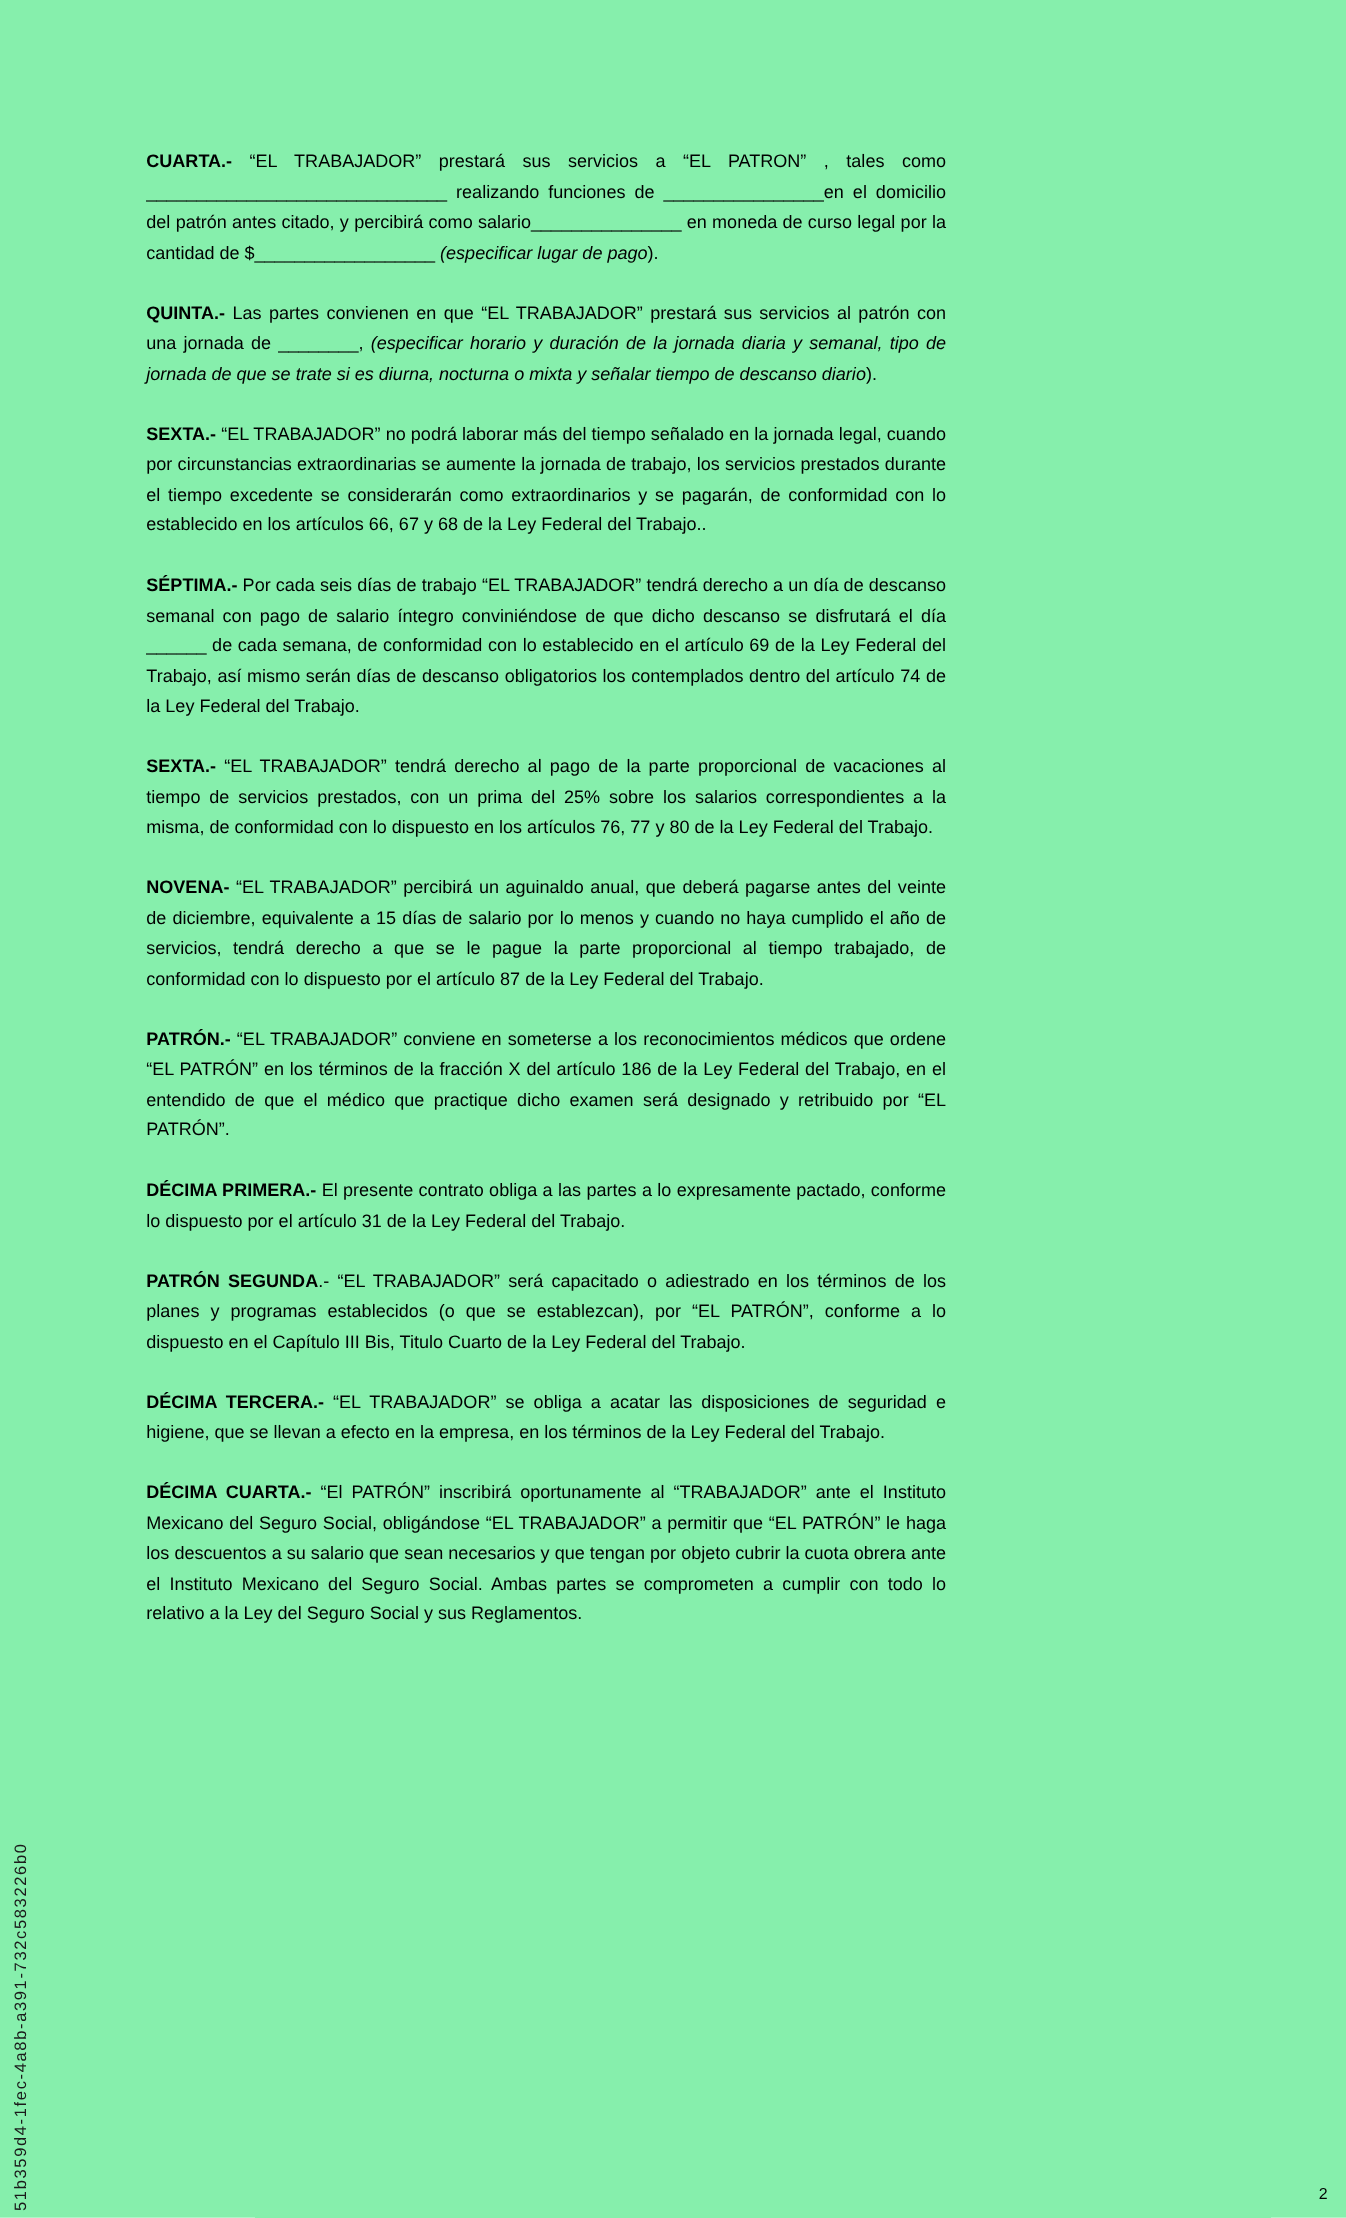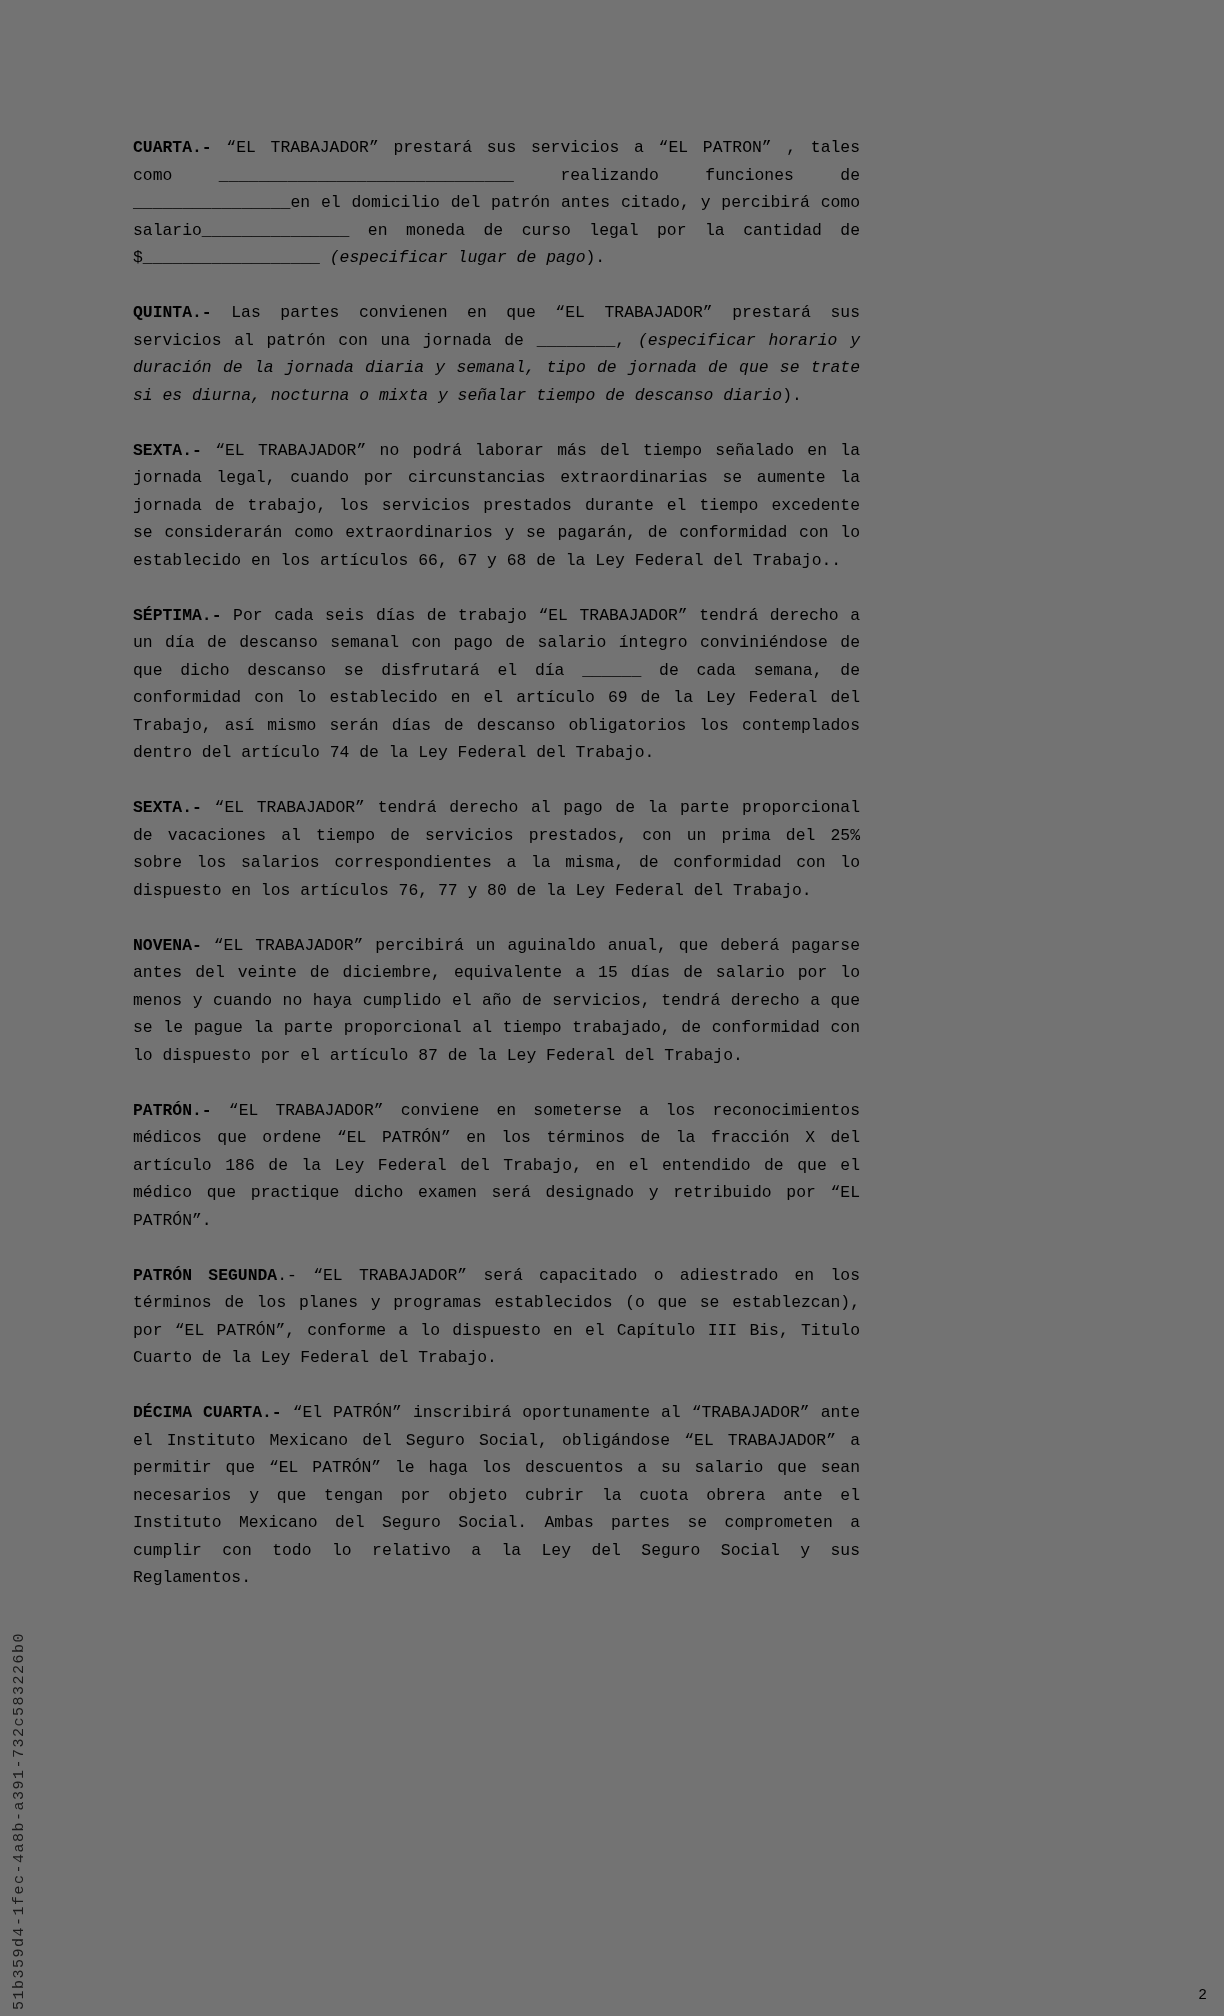--- a/index.html
+++ b/index.html
@@ -11,22 +11,21 @@
     width: 1224px;
     height: 2016px;
     position: relative;
     font-family: "Liberation Sans", sans-serif;
     color: #000;
     overflow: hidden;
   }
   .page {
     position: absolute;
     inset: 0;
-    background: #737373;
-    font-family: Liberation Mono, monospace;
+    background: #86efac;
   }
   .contract-body {
     position: absolute;
     left: 133px;
     top: 134px;
     width: 727px;
     font-size: 16.4px;
     line-height: 27.5px;
     text-align: justify;
     color: #000;
@@ -62,21 +61,23 @@
 <div class="page">
 
   <div class="contract-body">
       <p class="para"><span class="bold">CUARTA.-</span><span class="regular"> “EL TRABAJADOR” prestará sus servicios a “EL PATRON” , tales como ______________________________ realizando funciones de ________________en el domicilio del patrón antes citado, y percibirá como salario_______________ en moneda de curso legal por la cantidad de $__________________ </span><span class="italic">(especificar lugar de pago</span><span class="regular">).</span></p>
       <p class="para"><span class="bold">QUINTA.-</span><span class="regular"> Las partes convienen en que “EL TRABAJADOR” prestará sus servicios al patrón con una jornada de ________, </span><span class="italic">(especificar horario y duración de la jornada diaria y semanal, tipo de jornada de que se trate si es diurna, nocturna o mixta y señalar tiempo de descanso diario</span><span class="regular">).</span></p>
       <p class="para"><span class="bold">SEXTA.-</span><span class="regular"> “EL TRABAJADOR” no podrá laborar más del tiempo señalado en la jornada legal, cuando por circunstancias extraordinarias se aumente la jornada de trabajo, los servicios prestados durante el tiempo excedente se considerarán como extraordinarios y se pagarán, de conformidad con lo establecido en los artículos 66, 67 y 68 de la Ley Federal del Trabajo..</span></p>
       <p class="para"><span class="bold">SÉPTIMA.-</span><span class="regular"> Por cada seis días de trabajo “EL TRABAJADOR” tendrá derecho a un día de descanso semanal con pago de salario íntegro conviniéndose de que dicho descanso se disfrutará el día ______ de cada semana, de conformidad con lo establecido en el artículo 69 de la Ley Federal del Trabajo, así mismo serán días de descanso obligatorios los contemplados dentro del artículo 74 de la Ley Federal del Trabajo.</span></p>
       <p class="para"><span class="bold">SEXTA.-</span><span class="regular"> “EL TRABAJADOR” tendrá derecho al pago de la parte proporcional de vacaciones al tiempo de servicios prestados, con un prima del 25% sobre los salarios correspondientes a la misma, de conformidad con lo dispuesto en los artículos 76, 77 y 80 de la Ley Federal del Trabajo.</span></p>
       <p class="para"><span class="bold">NOVENA-</span><span class="regular"> “EL TRABAJADOR” percibirá un aguinaldo anual, que deberá pagarse antes del veinte de diciembre, equivalente a 15 días de salario por lo menos y cuando no haya cumplido el año de servicios, tendrá derecho a que se le pague la parte proporcional al tiempo trabajado, de conformidad con lo dispuesto por el artículo 87 de la Ley Federal del Trabajo.</span></p>
       <p class="para"><span class="bold">PATRÓN.-</span><span class="regular"> “EL TRABAJADOR” conviene en someterse a los reconocimientos médicos que ordene “EL PATRÓN” en los términos de la fracción X del artículo 186 de la Ley Federal del Trabajo, en el entendido de que el médico que practique dicho examen será designado y retribuido por “EL PATRÓN”.</span></p>
+      <p class="para"><span class="bold">DÉCIMA PRIMERA.-</span><span class="regular"> El presente contrato obliga a las partes a lo expresamente pactado, conforme lo dispuesto por el artículo 31 de la Ley Federal del Trabajo.</span></p>
       <p class="para"><span class="bold">PATRÓN SEGUNDA</span><span class="regular">.- “EL TRABAJADOR” será capacitado o adiestrado en los términos de los planes y programas establecidos (o que se establezcan), por “EL PATRÓN”, conforme a lo dispuesto en el Capítulo III Bis, Titulo Cuarto de la Ley Federal del Trabajo.</span></p>
+      <p class="para"><span class="bold">DÉCIMA TERCERA.-</span><span class="regular"> “EL TRABAJADOR” se obliga a acatar las disposiciones de seguridad e higiene, que se llevan a efecto en la empresa, en los términos de la Ley Federal del Trabajo.</span></p>
       <p class="para"><span class="bold">DÉCIMA CUARTA.-</span><span class="regular"> “El PATRÓN” inscribirá oportunamente al “TRABAJADOR” ante el Instituto Mexicano del Seguro Social, obligándose “EL TRABAJADOR” a permitir que “EL PATRÓN” le haga los descuentos a su salario que sean necesarios y que tengan por objeto cubrir la cuota obrera ante el Instituto Mexicano del Seguro Social. Ambas partes se comprometen a cumplir con todo lo relativo a la Ley del Seguro Social y sus Reglamentos.</span></p>
     </div>
 
   <div class="watermark">51b359d4-1fec-4a8b-a391-732c583226b0</div>
 
   <div class="page-number">2</div>
 
 </div>
 
 </body></html>

